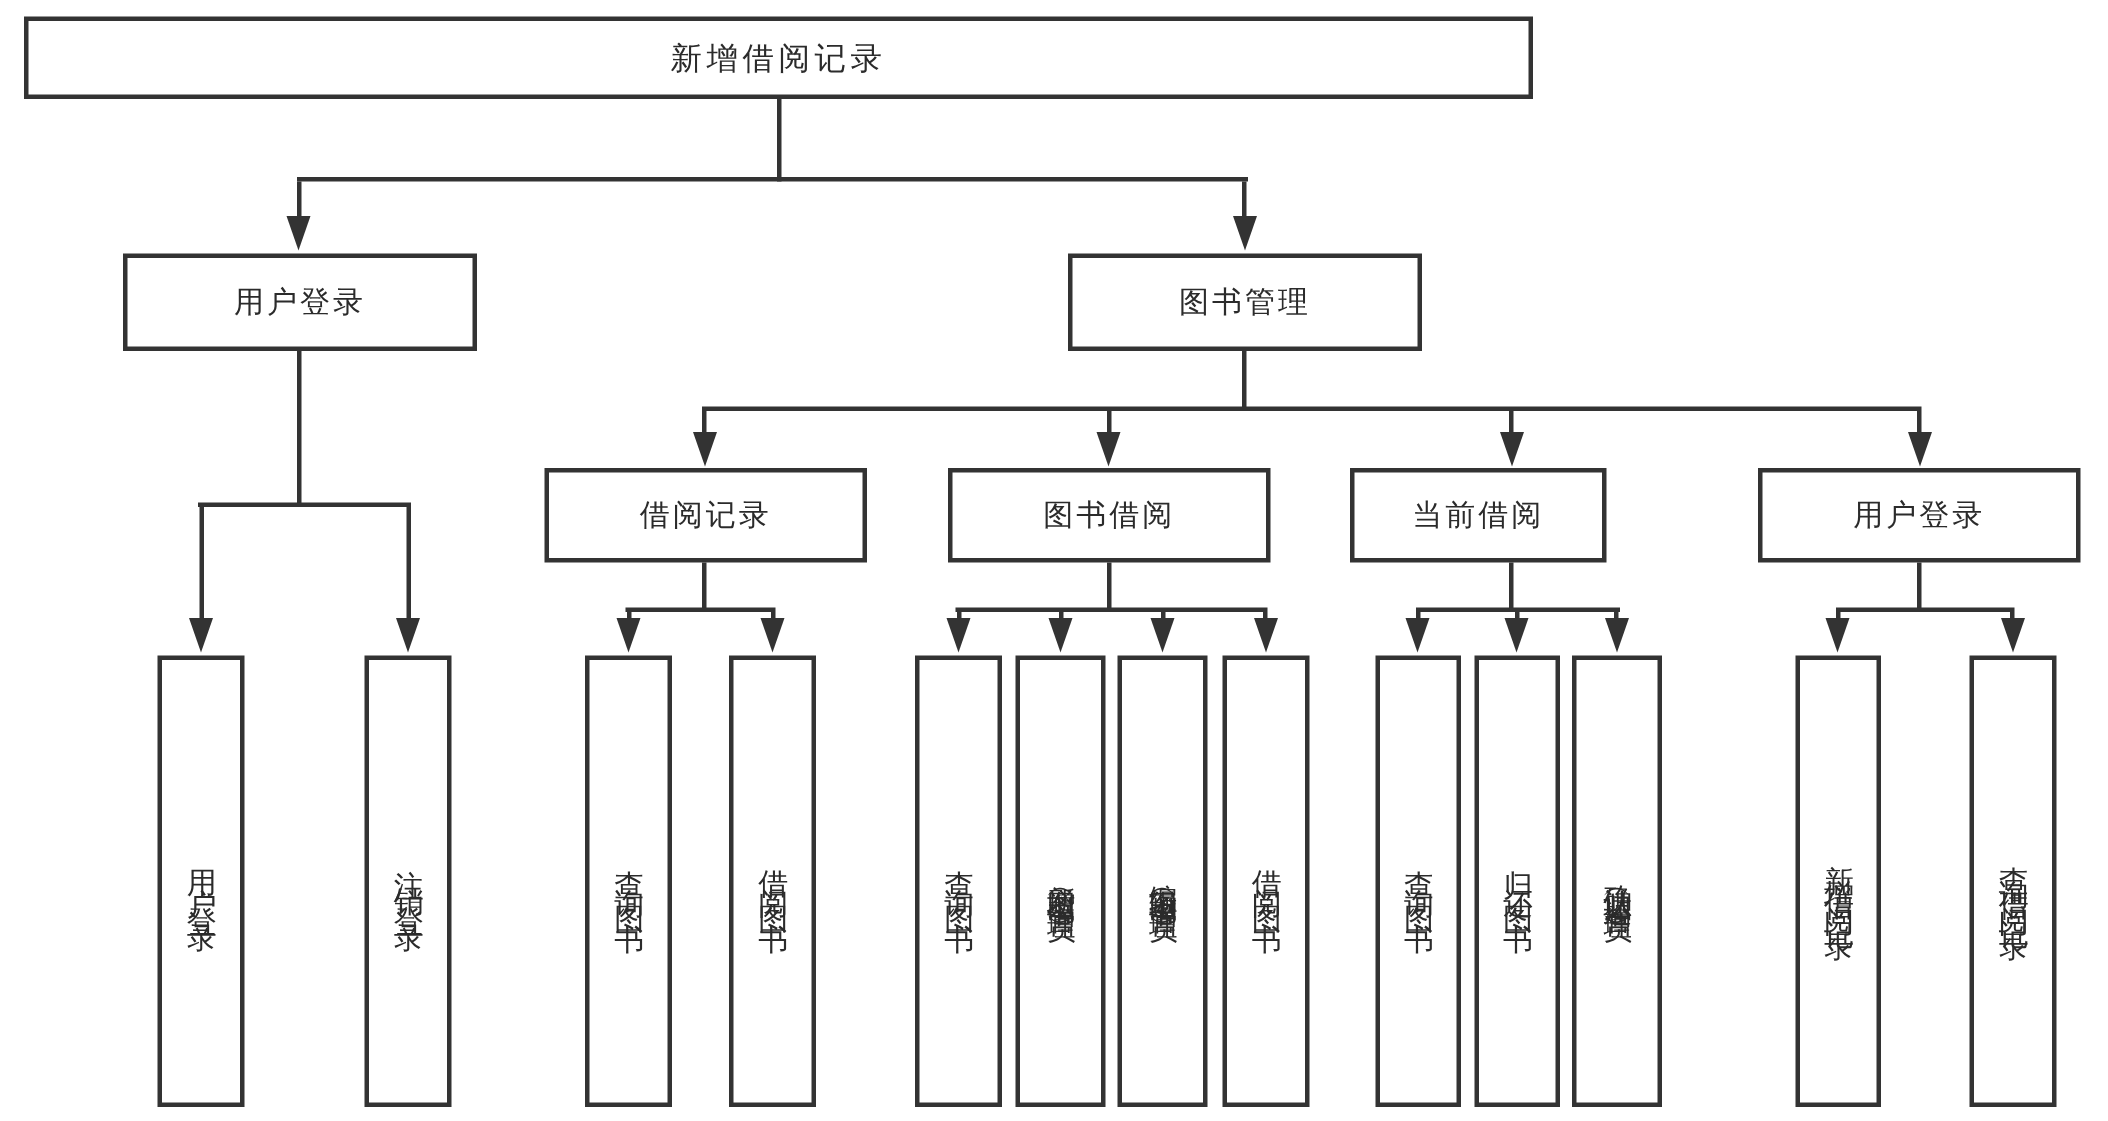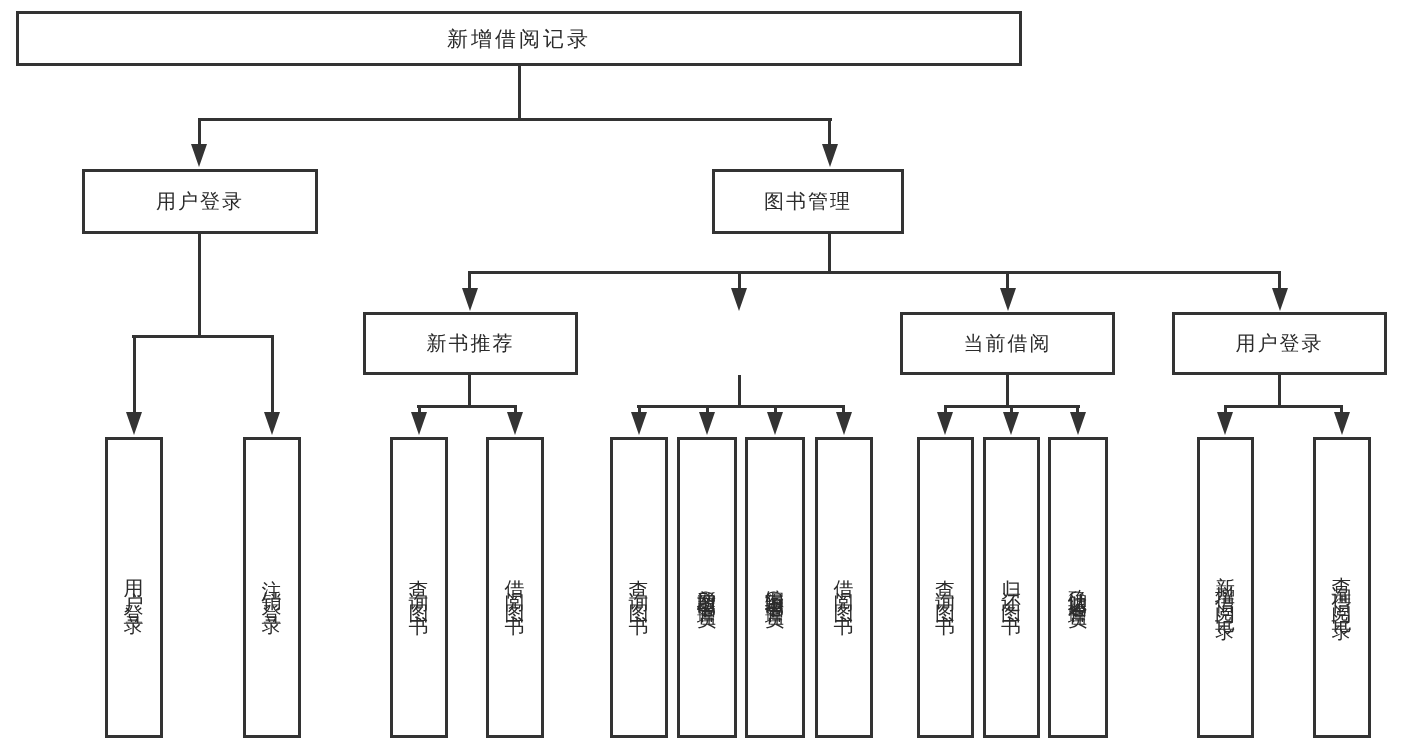--- a/index.html
+++ b/index.html
@@ -66,42 +66,43 @@
   <div class="node root-node" style="left:16px; top:11px; width:1006px; height:55px;">新增借阅记录</div>
 
   <div class="vline" style="left:518px; top:66px; height:55px;"></div>
   <div class="hline" style="left:198px; top:118px; width:634px;"></div>
   <div class="vline" style="left:198px; top:121px; height:25px;"></div>
   <div class="ahead" style="left:191px; top:144px;"></div>
   <div class="vline" style="left:828px; top:121px; height:25px;"></div>
   <div class="ahead" style="left:822px; top:144px;"></div>
 
   <div class="node" style="left:82px; top:169px; width:236px; height:65px;">用户登录</div>
-  <div class="node" style="left:712px; top:169px; width:192px; height:65px;text-align:center;">图书管理</div>
+  <div class="node" style="left:712px; top:169px; width:236px; height:65px;text-align:center;">图书管理</div>
 
   <div class="vline" style="left:198px; top:234px; height:104px;"></div>
   <div class="hline" style="left:132px; top:335px; width:142px;"></div>
   <div class="vline" style="left:133px; top:338px; height:75px;"></div>
   <div class="ahead" style="left:126px; top:412px;"></div>
   <div class="vline" style="left:271px; top:338px; height:75px;"></div>
   <div class="ahead" style="left:264px; top:412px;"></div>
 
   <div class="vline" style="left:828px; top:234px; height:40px;"></div>
   <div class="hline" style="left:468px; top:271px; width:813px;"></div>
   <div class="vline" style="left:468px; top:274px; height:16px;"></div>
   <div class="ahead" style="left:462px; top:288px;"></div>
   <div class="vline" style="left:738px; top:274px; height:16px;"></div>
   <div class="ahead" style="left:731px; top:288px;"></div>
   <div class="vline" style="left:1006px; top:274px; height:16px;"></div>
   <div class="ahead" style="left:1000px; top:288px;"></div>
   <div class="vline" style="left:1278px; top:274px; height:16px;"></div>
   <div class="ahead" style="left:1272px; top:288px;"></div>
 
-  <div class="node" style="left:363px; top:312px; width:215px; height:63px;">新书推荐</div>
-  <div class="node" style="left:900px; top:312px; width:215px; height:63px;">当前借阅</div>
+  <div class="node" style="left:363px; top:312px; width:215px; height:63px;">借阅记录</div>
+  <div class="node" style="left:632px; top:312px; width:215px; height:63px;">图书借阅</div>
+  <div class="node" style="left:900px; top:312px; width:171px; height:63px;">当前借阅</div>
   <div class="node" style="left:1172px; top:312px; width:215px; height:63px;">用户登录</div>
 
   <div class="vline" style="left:468px; top:375px; height:33px;"></div>
   <div class="hline" style="left:417px; top:405px; width:100px;"></div>
   <div class="vline" style="left:418px; top:408px; height:6px;"></div>
   <div class="ahead" style="left:411px; top:412px;"></div>
   <div class="vline" style="left:514px; top:408px; height:6px;"></div>
   <div class="ahead" style="left:507px; top:412px;"></div>
 
   <div class="vline" style="left:738px; top:375px; height:33px;"></div>

